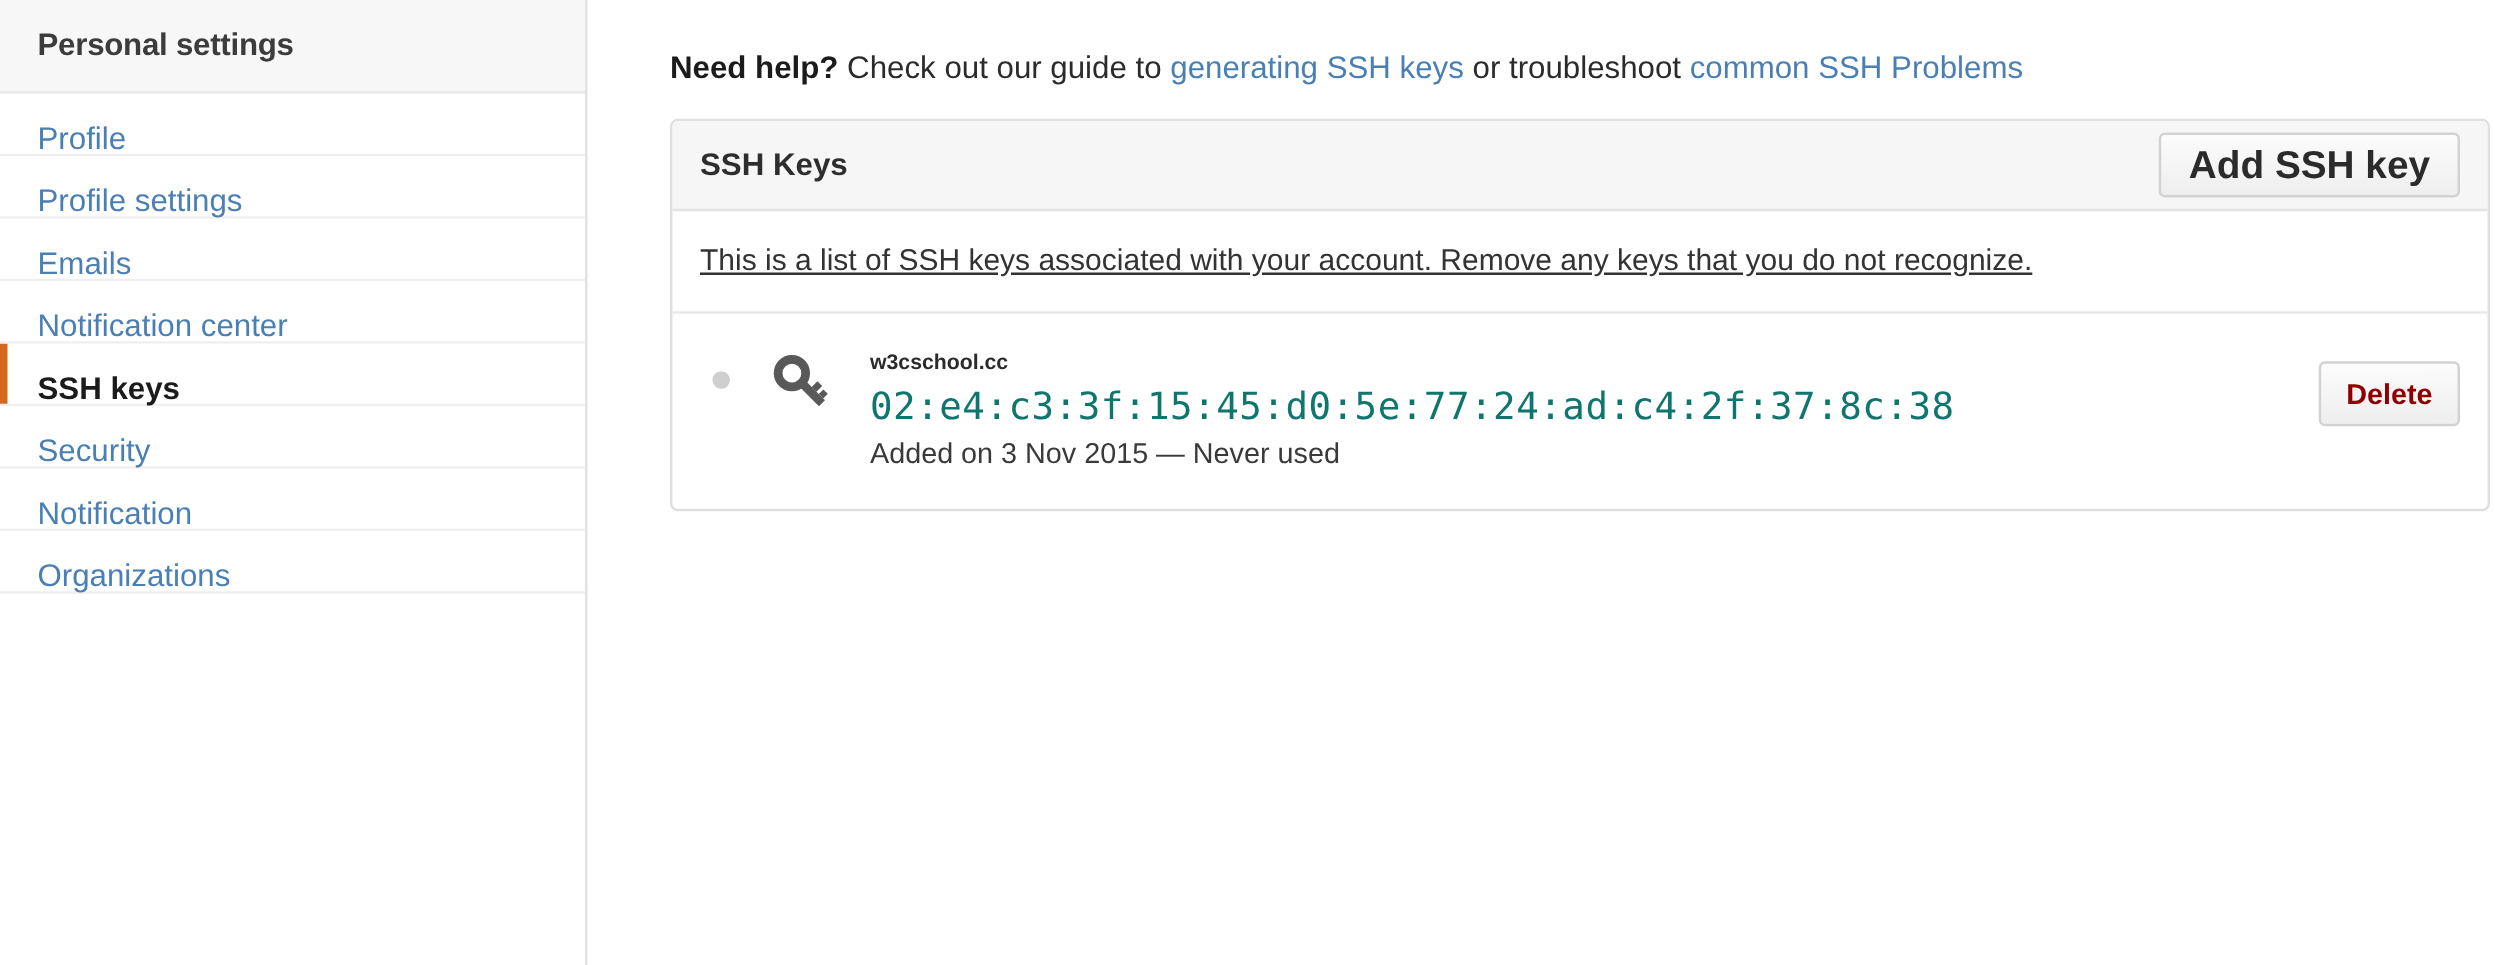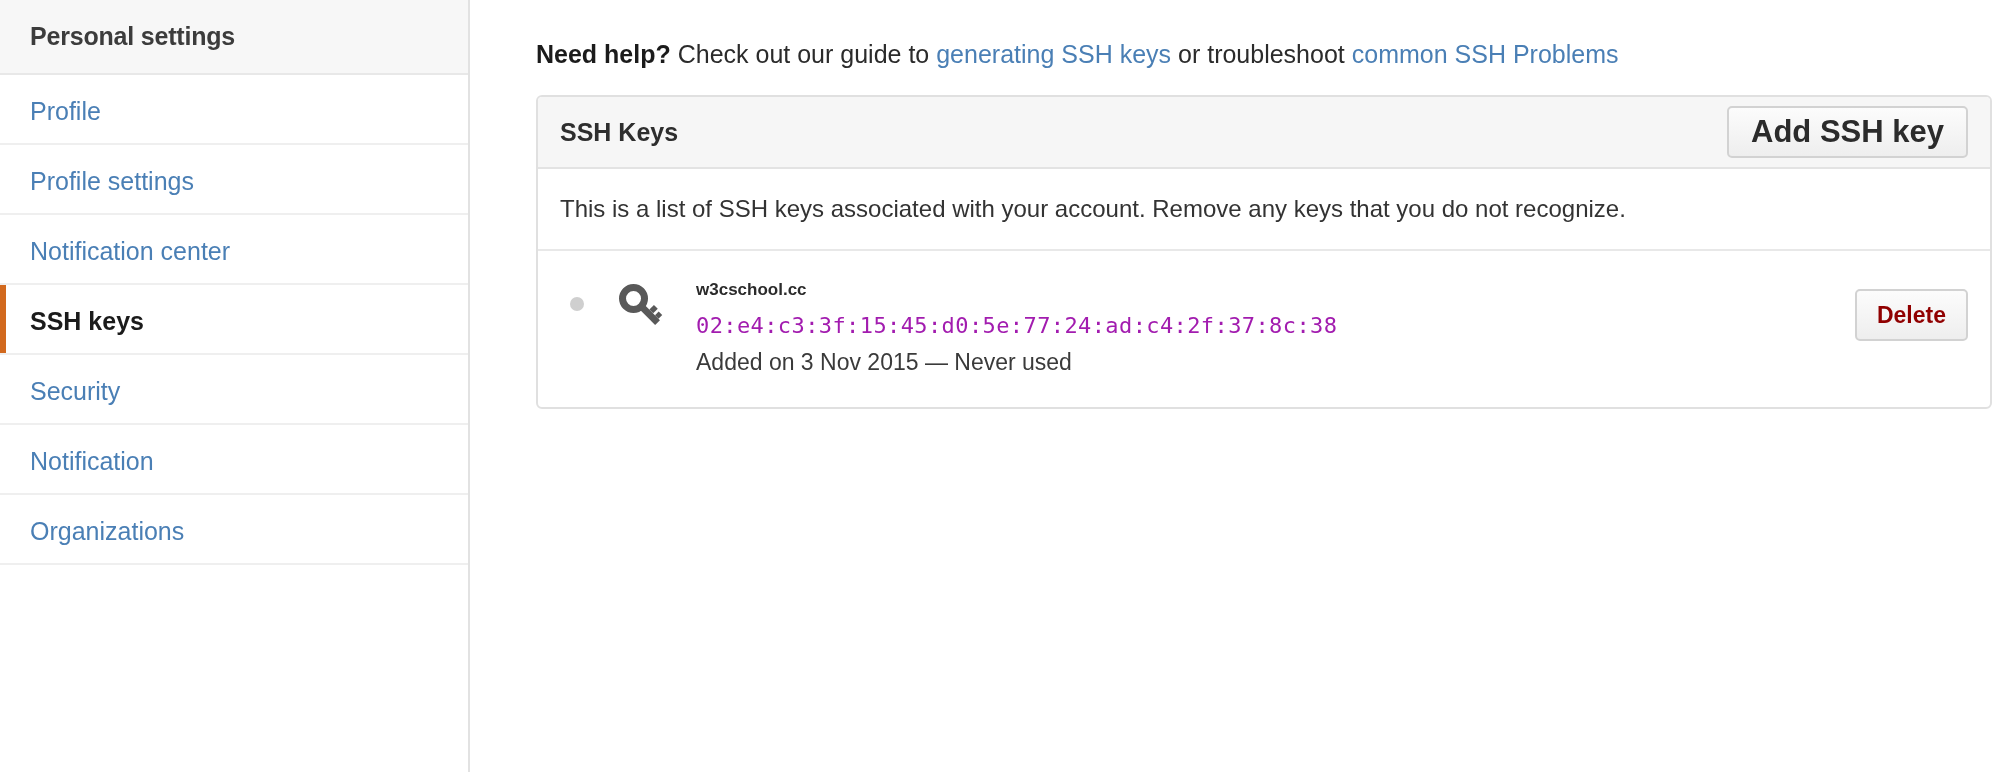--- a/index.html
+++ b/index.html
@@ -44,21 +44,21 @@
     letter-spacing: -0.2px;
   }
   .nav-item {
     display: block;
     position: relative;
     padding: 24px 0 24px 30px;
     font-size: 25px;
     color: #4a7fb5;
     border-bottom: 2px solid #efefef;
     box-sizing: border-box;
-    height: 70px;
+    height: 50px;
     line-height: 24px;
     text-decoration: none;
     cursor: pointer;
     background: #ffffff;
   }
   .nav-item.active {
     color: #1b1b1b;
     font-weight: bold;
   }
   .nav-item.active::before {
@@ -141,20 +141,21 @@
     font-size: 23px;
     padding: 11px 20px;
   }
 
   .panel-desc {
     font-size: 24px;
     color: #333333;
     padding: 26px 22px 26px 22px;
     border-bottom: 2px solid #e8e8e8;
     line-height: 28px;
+    text-decoration: underline;
   }
 
   .key-row {
     display: flex;
     align-items: flex-start;
     padding: 24px 22px 30px 22px;
     box-sizing: border-box;
     position: relative;
     min-height: 140px;
   }
@@ -179,22 +180,22 @@
   }
   .key-title {
     font-size: 17px;
     font-weight: bold;
     color: #2b2b2b;
     line-height: 30px;
     margin-bottom: 6px;
   }
   .key-fingerprint {
     font-family: "DejaVu Sans Mono", monospace;
-    font-size: 22px;
-    color: #a21caf;
+    font-size: 30px;
+    color: #0f766e;
     line-height: 30px;
     letter-spacing: 0.4px;
     margin-bottom: 6px;
   }
   .key-meta {
     font-size: 23px;
     color: #3a3a3a;
     line-height: 30px;
   }
   .key-actions {
@@ -205,20 +206,21 @@
 </head>
 <body>
 
 <div class="page">
 
   <div class="sidebar">
     <div class="sidebar-header">Personal settings</div>
 
     <a class="nav-item">Profile</a>
     <a class="nav-item">Profile settings</a>
+    <a class="nav-item">Emails</a>
     <a class="nav-item">Notification center</a>
     <a class="nav-item active">SSH keys</a>
     <a class="nav-item">Security</a>
     <a class="nav-item">Notification</a>
     <a class="nav-item">Organizations</a>
   </div>
 
   <div class="main">
 
     <div class="help-line"><span class="strong">Need help?</span><span> Check out our guide to </span><a>generating SSH keys</a><span> or troubleshoot </span><a>common SSH Problems</a></div>

